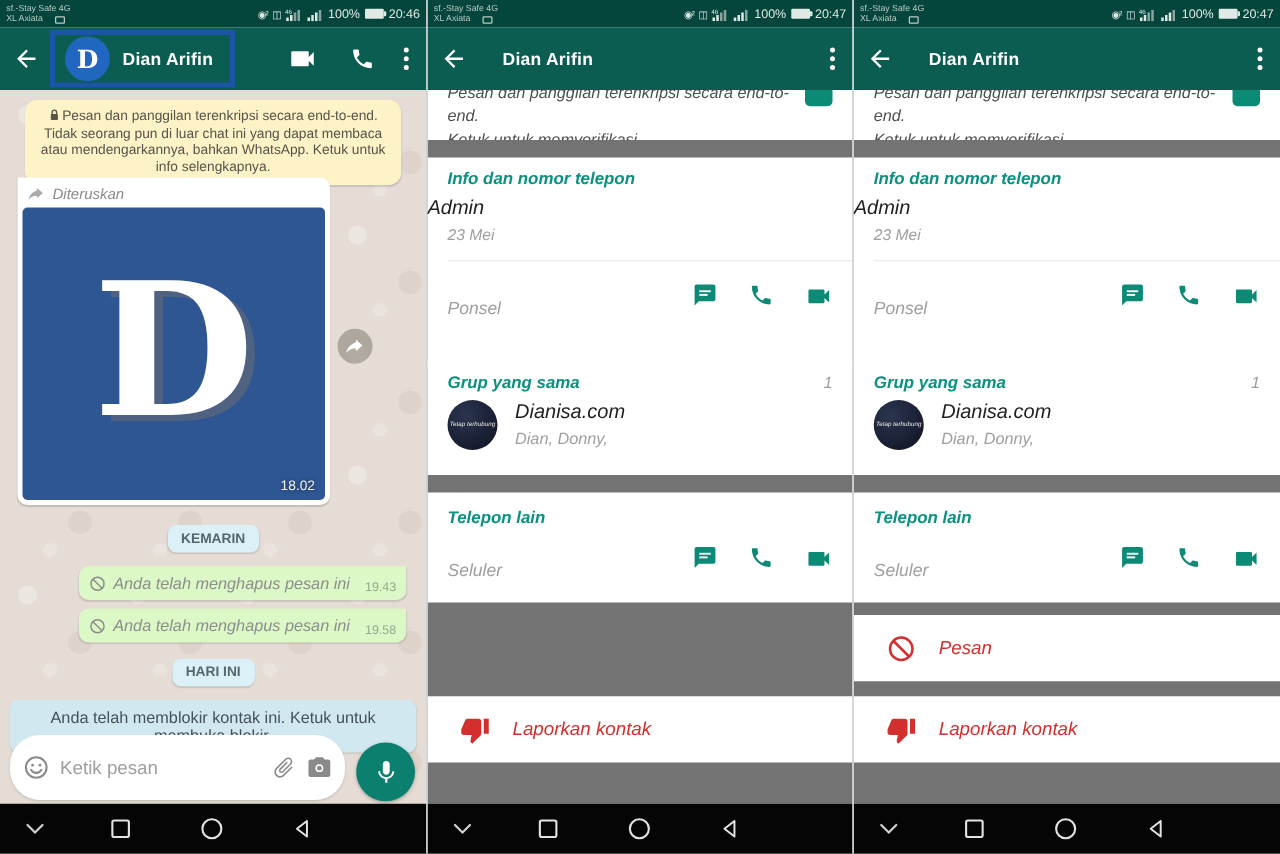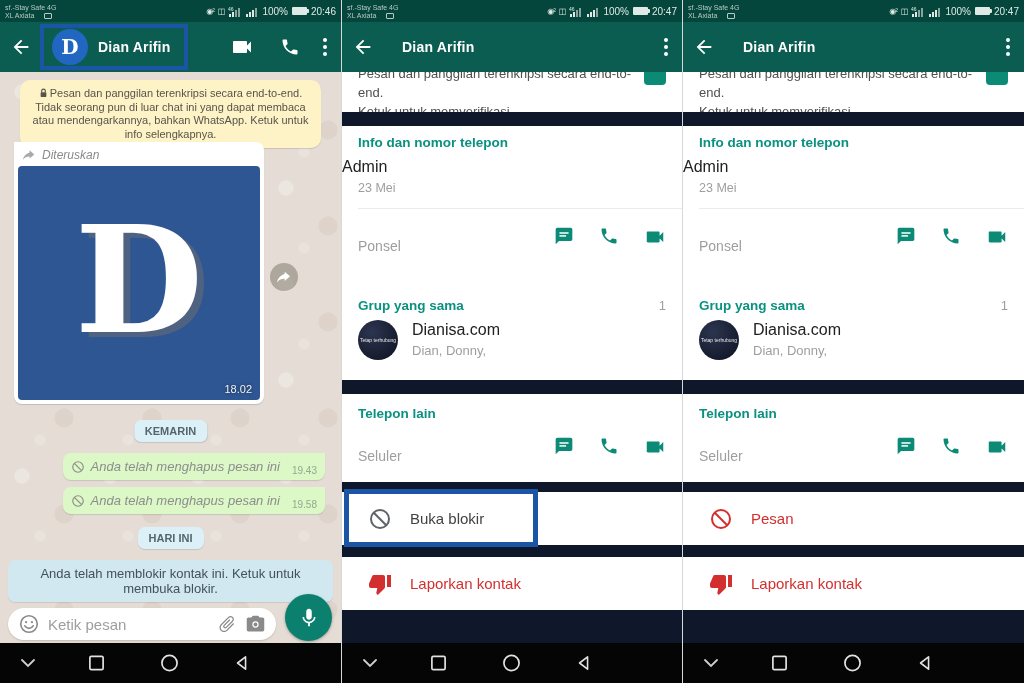--- a/index.html
+++ b/index.html
@@ -63,30 +63,30 @@
     border-radius:7px; padding:5px 11px; font-size:11px; font-weight:bold; box-shadow:0 1px 1px rgba(0,0,0,.12); white-space:nowrap; }
   .chip.kemarin { top:348px; }
   .chip.hariini { top:455px; }
   .g-bubble { position:absolute; right:16px; background:#dcf8c6; border-radius:8px; border-top-right-radius:0;
     box-shadow:0 1px 1px rgba(0,0,0,.12); padding:6px 8px; display:flex; align-items:center; gap:6px; }
   .g-bubble .del-txt { font-size:13px; font-style:italic; color:#8d8d8d; white-space:nowrap; }
   .g-bubble .g-time { font-size:10px; color:#93a98d; align-self:flex-end; margin-left:6px; transform:translateY(2px); }
   .g1 { top:381px; } .g2 { top:415px; }
   .block-notice { position:absolute; top:488px; left:8px; right:8px; background:#d2e8f0; border-radius:7px;
     box-shadow:0 1px 1px rgba(0,0,0,.1); padding:6px 8px; font-size:13px; color:#42515a; text-align:center; }
-  .input-bar { position:absolute; bottom:3px; left:8px; width:268px; height:32px; background:#fff; border-radius:24px;
+  .input-bar { position:absolute; bottom:3px; left:8px; width:268px; height:52px; background:#fff; border-radius:24px;
     box-shadow:0 1px 2px rgba(0,0,0,.15); display:flex; align-items:center; padding:0 10px; gap:8px; }
   .input-bar input { border:0; outline:none; flex:1; font-size:15px; color:#555; background:transparent;
     font-family:"Liberation Sans", sans-serif; min-width:0; }
   .input-bar input::placeholder { color:#9e9e9e; }
   .mic-btn { position:absolute; bottom:2px; right:9px; width:47px; height:47px; border-radius:50%;
     background:#0b806f; display:flex; align-items:center; justify-content:center; box-shadow:0 1px 3px rgba(0,0,0,.3); }
 
   
-  .c-body { position:absolute; top:72px; bottom:40px; left:0; right:0; background:#0f172a; }
+  .c-body { position:absolute; top:72px; bottom:40px; left:0; right:0; background:#737373;font-style:italic; }
   .c-card { position:absolute; left:0; right:0; background:#fff; }
   .enc-row { top:0; height:40px; overflow:hidden; }
   .enc-text { position:absolute; top:-8px; left:16px; right:46px; font-size:13px; line-height:19px; color:#4f4f4f; }
   .qr-chip { position:absolute; right:16px; top:-5px; width:22px; height:18px; background:#0b8a76; border-radius:4px; }
   .card-info { top:54px; height:168px; }
   .sec-h { position:absolute; left:16px; font-size:13.5px; color:#0a9180; font-weight:bold; }
   .card-info .sec-h { top:9px; }
   .c-name { position:absolute; left:0; top:32px; font-size:16px; color:#212121; }
   .c-date { position:absolute; left:16px; top:55px; font-size:12.5px; color:#9e9e9e; }
   .c-div { position:absolute; left:16px; right:0; top:82px; border-top:1px solid #ebebeb; }
@@ -379,30 +379,20 @@
               </svg></span>
           <span><svg width="20" height="20" viewBox="0 0 24 24">
                 <path fill="#0b8a76" d="M6.62 10.79c1.44 2.83 3.76 5.14 6.59 6.59l2.2-2.2c.27-.27.67-.36 1.02-.24 1.12.37 2.33.57 3.57.57.55 0 1 .45 1 1V20c0 .55-.45 1-1 1-9.39 0-17-7.61-17-17 0-.55.45-1 1-1h3.5c.55 0 1 .45 1 1 0 1.25.2 2.45.57 3.57.11.35.03.74-.25 1.02l-2.2 2.2z"></path>
               </svg></span>
           <span><svg width="22" height="22" viewBox="0 0 24 24">
                 <path fill="#0b8a76" d="M17 10.5V7c0-.55-.45-1-1-1H4c-.55 0-1 .45-1 1v10c0 .55.45 1 1 1h12c.55 0 1-.45 1-1v-3.5l4 4v-11l-4 4z"></path>
               </svg></span>
         </div>
       </div>
 
-      <div class="c-card row-action row-block">
-        <span class="a-icon">
-          <svg width="24" height="24" viewBox="0 0 24 24">
-              <circle cx="12" cy="12" r="9" fill="none" stroke="#5f6368" stroke-width="2"></circle>
-              <line x1="5.8" y1="5.8" x2="18.2" y2="18.2" stroke="#5f6368" stroke-width="2"></line>
-            </svg>
-        </span>
-        <span class="a-label dark">Buka blokir</span>
-        <span class="hl-box2"></span>
-      </div>
 
       <div class="c-card row-action row-report">
         <span class="a-icon">
           <svg width="24" height="24" viewBox="0 0 24 24">
               <path fill="#d32f2f" d="M15 3H6c-.83 0-1.54.5-1.84 1.22l-3.02 7.05c-.09.23-.14.47-.14.73v2c0 1.1.9 2 2 2h6.31l-.95 4.57-.03.32c0 .41.17.79.44 1.06l1.06 1.05 6.59-6.59c.36-.36.58-.86.58-1.41V5c0-1.1-.9-2-2-2zm4 0v12h4V3h-4z"></path>
             </svg>
         </span>
         <span class="a-label red">Laporkan kontak</span>
       </div>
     </div>

